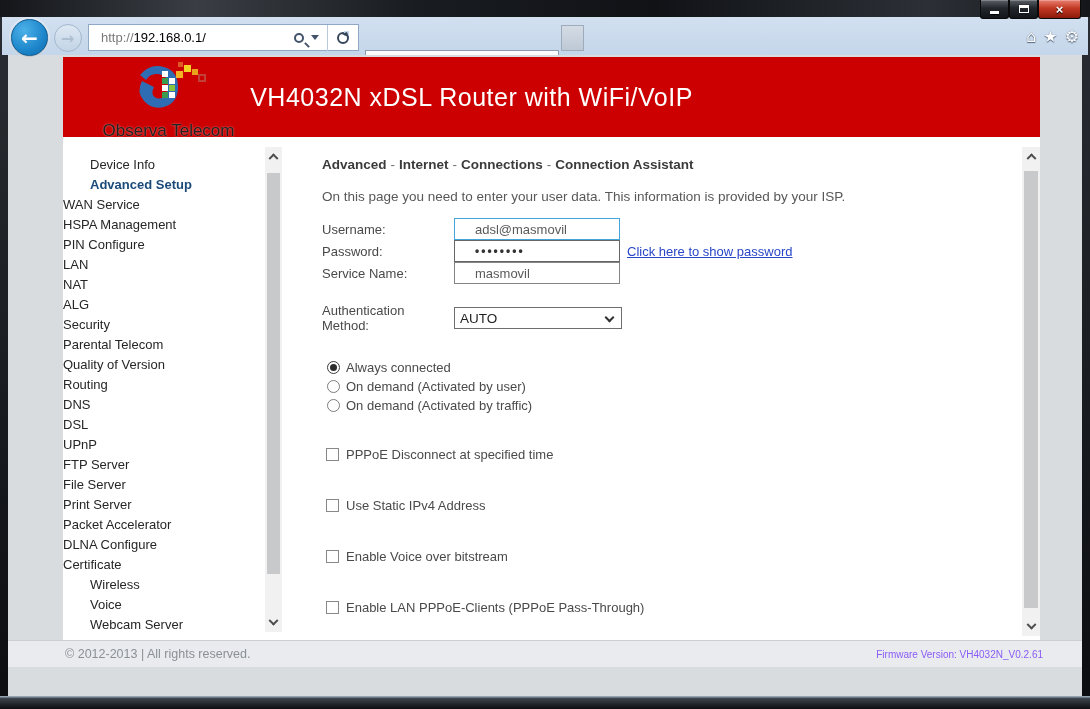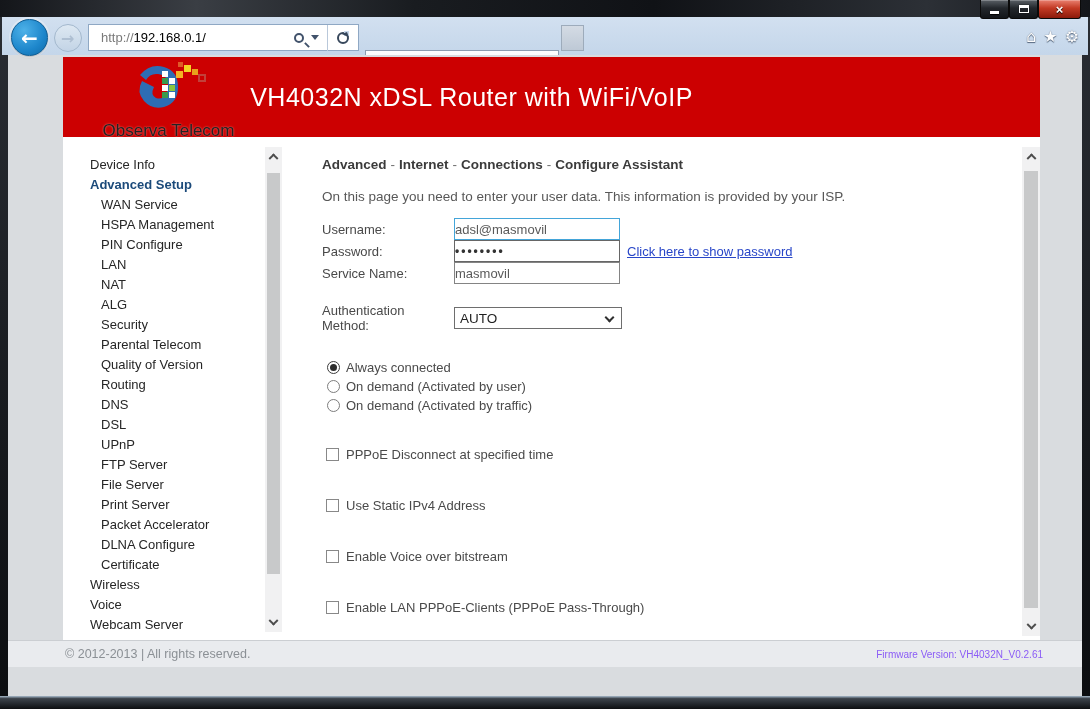--- a/index.html
+++ b/index.html
@@ -69,21 +69,21 @@
     text-align:center; color:#fff; font-size:25px; letter-spacing:.5px; }
   .logo { position:absolute; left:28px; top:4px; width:155px; text-align:center; }
   .logo-text { font-size:17px; color:#222; text-shadow:0 0 2px rgba(255,255,255,.55); margin-top:-2px; }
 
   .content { position:relative; height:503px; background:#fff; overflow:hidden; }
 
   
   .sidebar { position:absolute; left:0; top:0; bottom:0; width:222px; padding-top:18px; }
   .nav-item { height:20px; line-height:20px; font-size:13px; color:#262626; cursor:pointer; white-space:nowrap; }
   .nav-item.lvl0 { padding-left:27px; }
-  .nav-item.lvl1 { padding-left:38px; }
+  .nav-item.lvl1 { }
   .nav-item.bold { font-weight:bold; color:#1b4a7a; }
 
   
   .vscroll { position:absolute; width:17px; background:#f1f1f2; }
   .sb-side { left:202px; top:10px; bottom:8px; }
   .sb-main { right:0; top:10px; bottom:4px; width:18px; }
   .scroll-arrow { position:absolute; left:0; right:0; height:17px; display:flex; align-items:center; justify-content:center; }
   .scroll-arrow.up { top:0; } .scroll-arrow.down { bottom:0; }
   .chev { width:7px; height:7px; }
   .chev.up { border-left:2px solid #4d4d4d; border-top:2px solid #4d4d4d; transform:rotate(45deg) translate(2px,2px); }
@@ -95,21 +95,21 @@
   
   .main { position:absolute; left:259px; right:22px; top:0; bottom:0; padding-top:20px; }
   .breadcrumb { font-size:13.5px; font-weight:bold; color:#3b3b3b; }
   .breadcrumb .sep { font-weight:normal; color:#6e6e6e; padding:0 4px; }
   .description { margin-top:17px; font-size:13.5px; color:#585858; }
 
   .form-fields { margin-top:14px; }
   .field-row { display:flex; align-items:center; height:22px; }
   .field-label { width:132px; font-size:13px; color:#494949; }
   .field-input { width:166px; height:22px; border:1px solid #848484; font-size:13px; color:#5a5a5a;
-    padding:0 0; font-family:"Liberation Sans","DejaVu Sans",sans-serif; outline:none; background:#fff; }
+    padding:0 20px; font-family:"Liberation Sans","DejaVu Sans",sans-serif; outline:none; background:#fff; }
   .field-input.focused { border:1px solid #43a5d9; }
   .field-input.pw { border:1px solid #666; letter-spacing:2px; font-weight:bold; color:#333; font-size:12px; }
   .show-pw-link { margin-left:7px; font-size:13px; color:#2846c8; text-decoration:underline; cursor:pointer; }
 
   .auth-row { margin-top:19px; display:flex; align-items:center; }
   .auth-label { font-size:13px; color:#494949; width:132px; }
   .select-box { position:relative; width:168px; height:22px; border:1px solid #6e6e6e; background:#fff;
     display:flex; align-items:center; padding-left:5px; font-size:13.5px; color:#1f1f1f; cursor:default; }
   .select-chev { position:absolute; right:8px; top:6px; width:7px; height:7px;
     border-right:2px solid #303030; border-bottom:2px solid #303030; transform:rotate(45deg); }
@@ -245,21 +245,21 @@
           <div class="scroll-arrow up">
               <div class="chev up"></div>
             </div>
           <div class="scroll-thumb"></div>
           <div class="scroll-arrow down">
               <div class="chev down"></div>
             </div>
         </div>
 
         <div class="main">
-          <div class="breadcrumb"><span>Advanced</span><span class="sep">-</span><span>Internet</span><span class="sep">-</span><span>Connections</span><span class="sep">-</span><span>Configure Assistant</span></div>
+          <div class="breadcrumb"><span>Advanced</span><span class="sep">-</span><span>Internet</span><span class="sep">-</span><span>Connections</span><span class="sep">-</span><span>Connection Assistant</span></div>
           <div class="description">On this page you need to enter your user data. This information is provided by your ISP.</div>
           <div class="form-fields">
               <div class="field-row">
                 <span class="field-label">Username:</span>
                 <input class="field-input focused" type="text" value="adsl@masmovil" style="">
               </div>
               <div class="field-row">
                 <span class="field-label">Password:</span>
                 <input class="field-input pw" type="text" value="••••••••" style="">
                 <a class="show-pw-link">Click here to show password</a>

